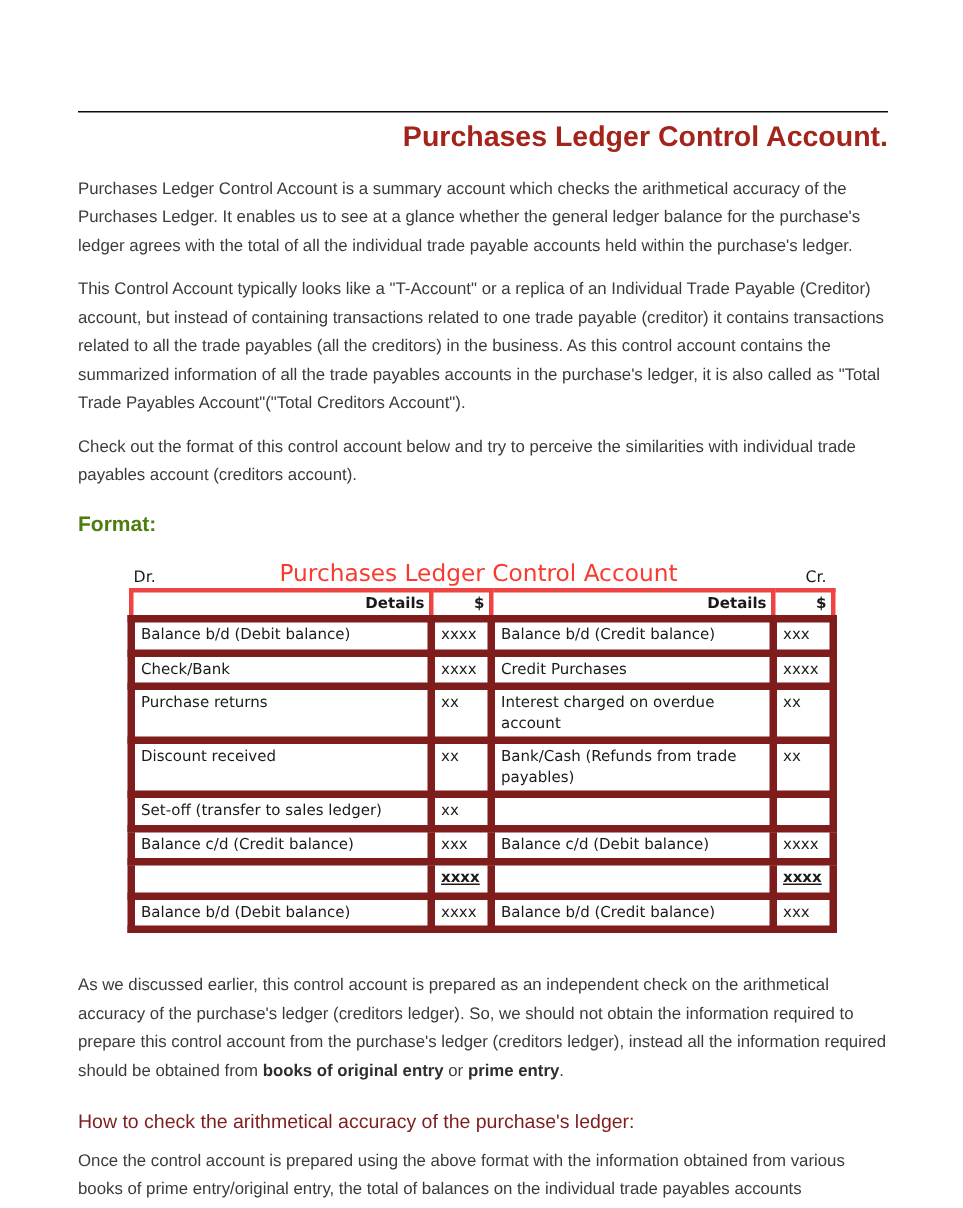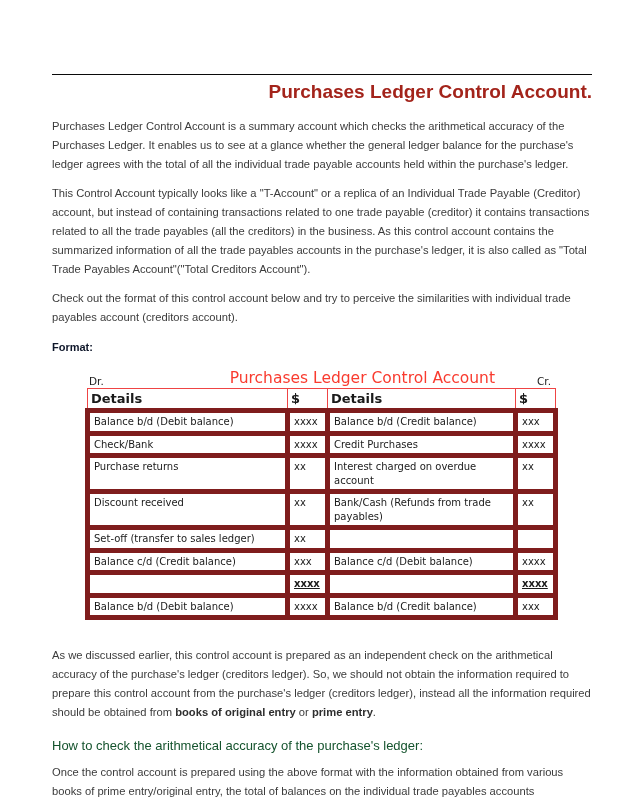--- a/index.html
+++ b/index.html
@@ -22,72 +22,72 @@
     color: #A3241B; text-align: right;
     margin: 6px 0 14px 0;
   }
   .body-text {
     font-size: 11.2px; line-height: 19px;
     color: #3B3B3B;
     margin: 0 0 10px 0;
   }
   .body-text b { color: #2e2e2e; }
   .format-label {
-    font-size: 11px; font-weight: bold;
-    color: #0f172a;
+    font-size: 14px; font-weight: bold;
+    color: #4d7c0f;
     margin: 14px 0 10px 0;
   }
 
   .account-block {
     margin: 16px 0 26px 33px;
     width: 468px;
     font-family: "DejaVu Sans", sans-serif;
   }
   .account-header {
     display: flex; align-items: flex-end;
     margin-bottom: 1px;
   }
   .dr-label, .cr-label {
     font-size: 10.5px; color: #1a1a1a; width: 58px;
     padding: 0 2px 0 4px;
   }
   .cr-label { text-align: right; }
   .account-title {
-    flex: 1; text-align: right;
+    flex: 1; text-align: center;
     font-size: 15.5px; color: #F93B2F;
     white-space: nowrap;
   }
   .account-table {
     border-collapse: collapse;
     width: 468px; table-layout: fixed;
   }
   .account-table th {
-    border: 1px solid #ef4444;
-    font-size: 13px; font-weight: bold; color: #1a1a1a;
-    text-align: left; padding: 2px 3px;
+    border: 3px solid #ef4444;
+    font-size: 10px; font-weight: bold; color: #1a1a1a;
+    text-align: right; padding: 2px 3px;
   }
   .account-table td {
     border: 5px solid #7f1d1d;
     font-size: 10px; color: #1a1a1a;
     padding: 2px 3px 2px 4px;
     vertical-align: top; line-height: 13.5px;
   }
   .account-table td.detail-l { white-space: nowrap; }
   .account-table tr.total-row td.amount {
     font-weight: bold;
     text-decoration: underline;
   }
   .copyright {
     font-size: 8.5px; color: #3F3F3F;
     margin-top: 3px;
     font-family: "DejaVu Sans", sans-serif;
   }
   .red-heading {
     font-size: 13px; font-weight: normal;
-    color: #14532d;
+    color: #7f1d1d;
     margin: 16px 0 10px 0;
   }
 </style>
 </head>
 <body>
 
 <div class="content">
 
   <hr class="top-rule">
 

